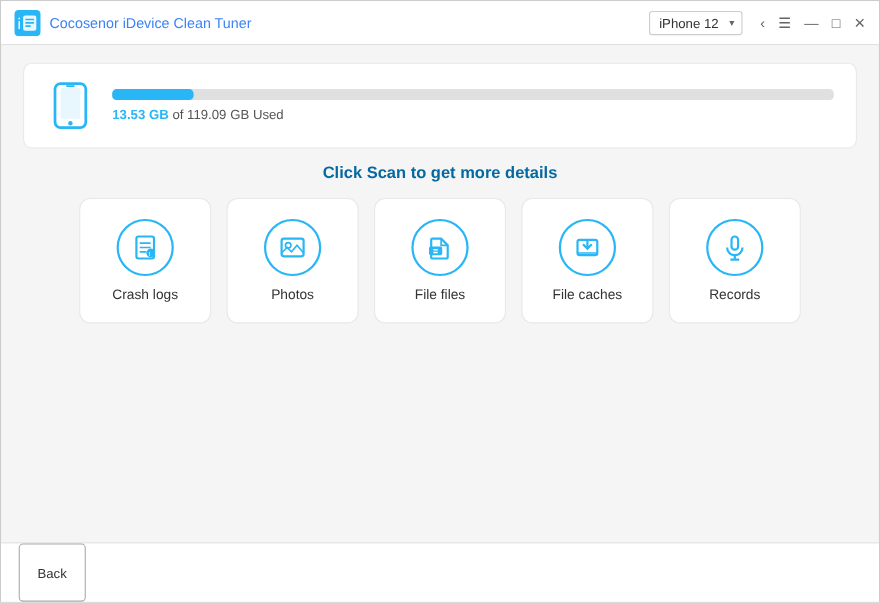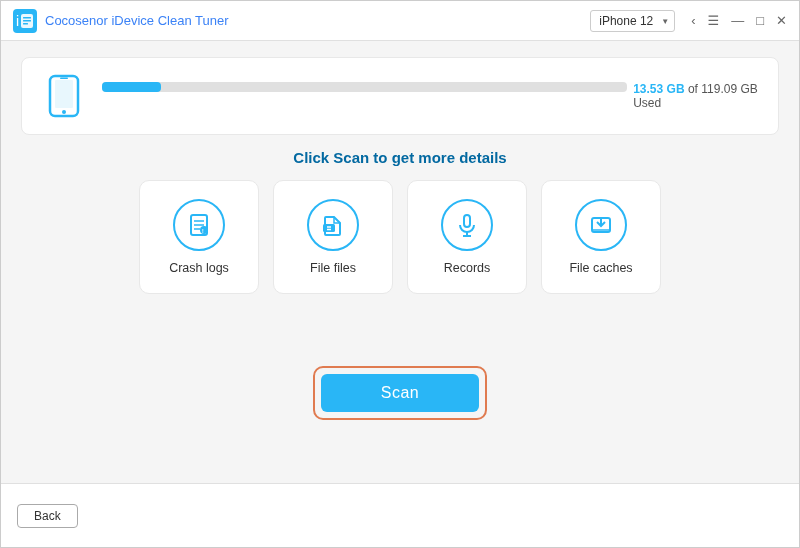--- a/index.html
+++ b/index.html
@@ -103,21 +103,21 @@
       border: 1px solid #e8e8e8;
     }
     .phone-icon-wrapper {
       width: 44px;
       height: 44px;
       flex-shrink: 0;
     }
     .storage-info {
       flex: 1;
       display: flex;
-      flex-direction: row;
+      flex-direction: column;
       gap: 6px;
     }
     .storage-bar-track {
       background: #e0e0e0;
       border-radius: 4px;
       height: 10px;
       width: 100%;
     }
     .storage-bar-fill {
       background: #29b6f6;
@@ -198,23 +198,22 @@
       font-size: 16px;
       font-weight: 500;
       cursor: pointer;
       letter-spacing: 0.5px;
     }
 
     
     .footer {
       background: #ffffff;
       border-top: 1px solid #e0e0e0;
-      height: 64px;
-      display: flex;
-      align-items: center;
+      height: 54px;
+      display: flex;
       padding: 0 16px;
       flex-shrink: 0;
     }
     .back-button {
       border: 1px solid #aaa;
       background: #fff;
       padding: 4px 16px;
       font-size: 12px;
       color: #333;
       border-radius: 4px;
@@ -287,65 +286,70 @@
             <line x1="8" y1="9" x2="18" y2="9" stroke="#29b6f6" stroke-width="1.5"></line>
             <line x1="8" y1="13" x2="18" y2="13" stroke="#29b6f6" stroke-width="1.5"></line>
             <line x1="8" y1="17" x2="14" y2="17" stroke="#29b6f6" stroke-width="1.5"></line>
             <circle cx="18" cy="18" r="4" fill="#29b6f6"></circle>
             <text x="16" y="21" font-size="5" fill="white" font-weight="bold">!</text>
           </svg>
         </div>
         <span class="feature-label">Crash logs</span>
       </div>
 
+      <div class="feature-card">
+        <div class="feature-icon-circle">
+          <svg width="26" height="26" viewBox="0 0 26 26" fill="none">
+            <rect x="3" y="5" width="20" height="16" rx="2" stroke="#29b6f6" stroke-width="2" fill="none"></rect>
+            <circle cx="9" cy="11" r="2.5" stroke="#29b6f6" stroke-width="1.5" fill="none"></circle>
+            <polyline points="3,18 8,13 12,17 17,11 23,18" stroke="#29b6f6" stroke-width="1.5" fill="none"></polyline>
+          </svg>
+        </div>
+        <span class="feature-label">Photos</span>
+      </div>
 
       <div class="feature-card">
         <div class="feature-icon-circle">
           <svg width="26" height="26" viewBox="0 0 26 26" fill="none">
             <path d="M5 22V6a1 1 0 011-1h8l6 6v11a1 1 0 01-1 1H6a1 1 0 01-1-1z" stroke="#29b6f6" stroke-width="2" fill="none"></path>
             <polyline points="14,5 14,11 20,11" stroke="#29b6f6" stroke-width="1.5" fill="none"></polyline>
             <rect x="3" y="12" width="12" height="8" rx="1.5" fill="#29b6f6"></rect>
             <line x1="7" y1="15" x2="11" y2="15" stroke="white" stroke-width="1.5"></line>
             <line x1="7" y1="17.5" x2="11" y2="17.5" stroke="white" stroke-width="1.5"></line>
           </svg>
         </div>
         <span class="feature-label">File files</span>
       </div>
 
       <div class="feature-card">
         <div class="feature-icon-circle">
           <svg width="26" height="26" viewBox="0 0 26 26" fill="none">
+            <rect x="4" y="6" width="18" height="14" rx="2" stroke="#29b6f6" stroke-width="2" fill="none"></rect>
+            <polyline points="9,10 13,14 17,10" stroke="#29b6f6" stroke-width="2" fill="none"></polyline>
+            <line x1="13" y1="14" x2="13" y2="6" stroke="#29b6f6" stroke-width="2"></line>
+            <line x1="4" y1="18" x2="22" y2="18" stroke="#29b6f6" stroke-width="1.5"></line>
+          </svg>
+        </div>
+        <span class="feature-label">File caches</span>
+      </div>
+
+      <div class="feature-card">
+        <div class="feature-icon-circle">
+          <svg width="26" height="26" viewBox="0 0 26 26" fill="none">
             <rect x="10" y="3" width="6" height="12" rx="3" stroke="#29b6f6" stroke-width="2" fill="none"></rect>
             <path d="M6 13a7 7 0 0014 0" stroke="#29b6f6" stroke-width="2" fill="none"></path>
             <line x1="13" y1="20" x2="13" y2="24" stroke="#29b6f6" stroke-width="2"></line>
             <line x1="9" y1="24" x2="17" y2="24" stroke="#29b6f6" stroke-width="2"></line>
           </svg>
         </div>
         <span class="feature-label">Records</span>
       </div>
 
-      <div class="feature-card">
-        <div class="feature-icon-circle">
-          <svg width="26" height="26" viewBox="0 0 26 26" fill="none">
-            <rect x="4" y="6" width="18" height="14" rx="2" stroke="#29b6f6" stroke-width="2" fill="none"></rect>
-            <polyline points="9,10 13,14 17,10" stroke="#29b6f6" stroke-width="2" fill="none"></polyline>
-            <line x1="13" y1="14" x2="13" y2="6" stroke="#29b6f6" stroke-width="2"></line>
-            <line x1="4" y1="18" x2="22" y2="18" stroke="#29b6f6" stroke-width="1.5"></line>
-          </svg>
-        </div>
-        <span class="feature-label">File caches</span>
-      </div>
-
     </div>
 
-    <div class="scan-area">
-      <div class="scan-button-wrapper">
-        <button class="scan-button">Scan</button>
-      </div>
-    </div>
 
   </div>
 
   <div class="footer">
     <button class="back-button">Back</button>
   </div>
 
 </div>
 
 </body></html>

